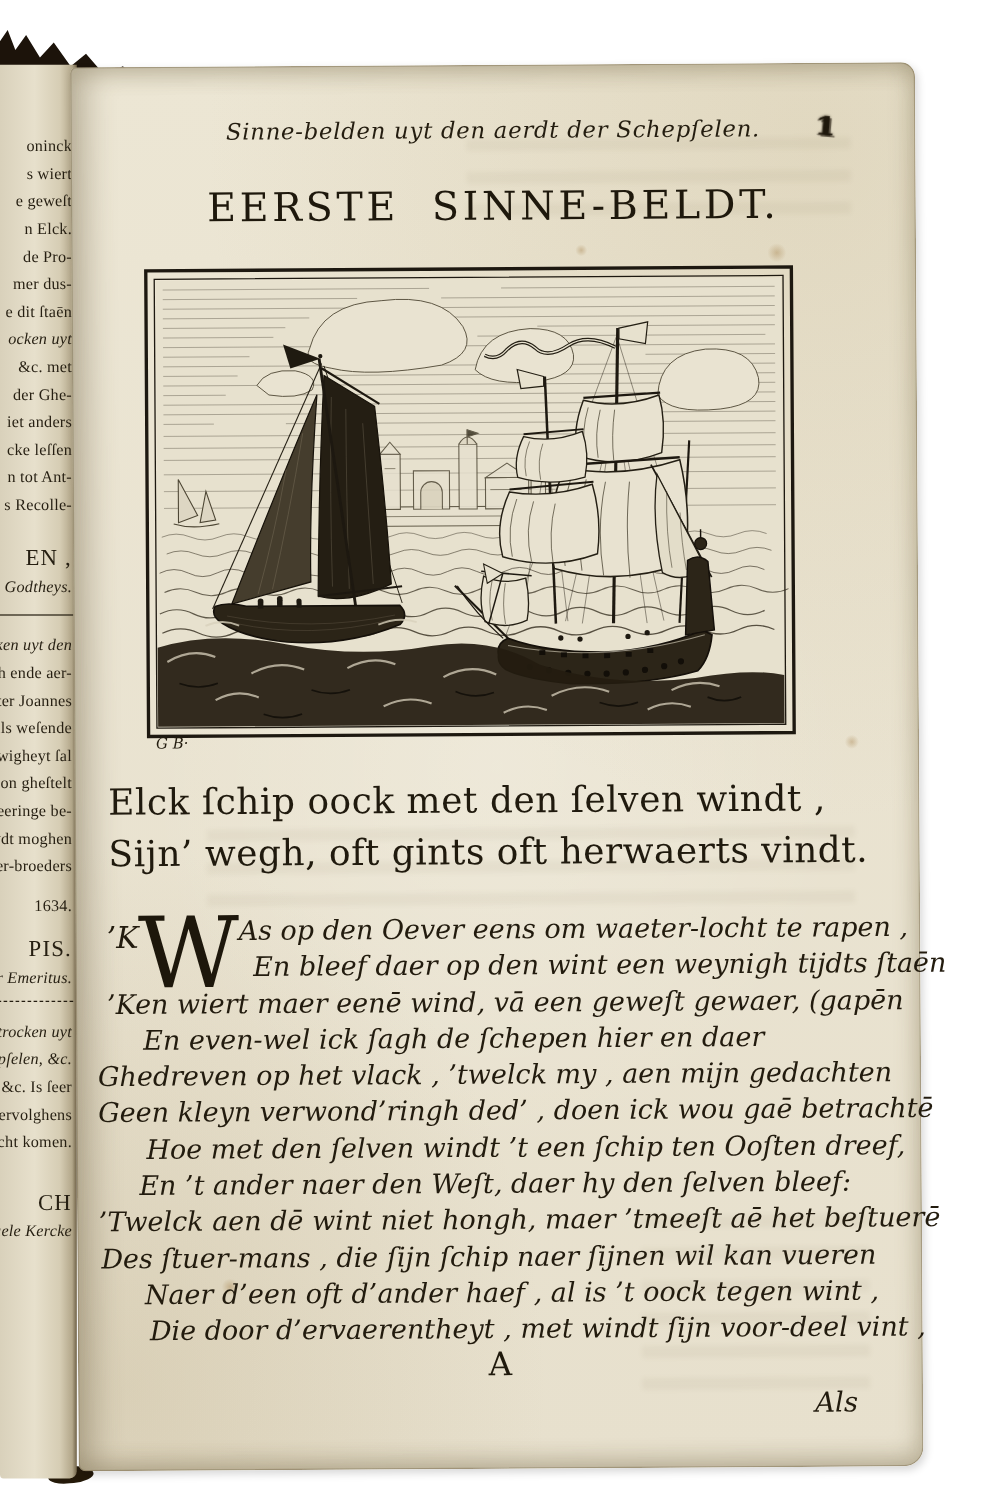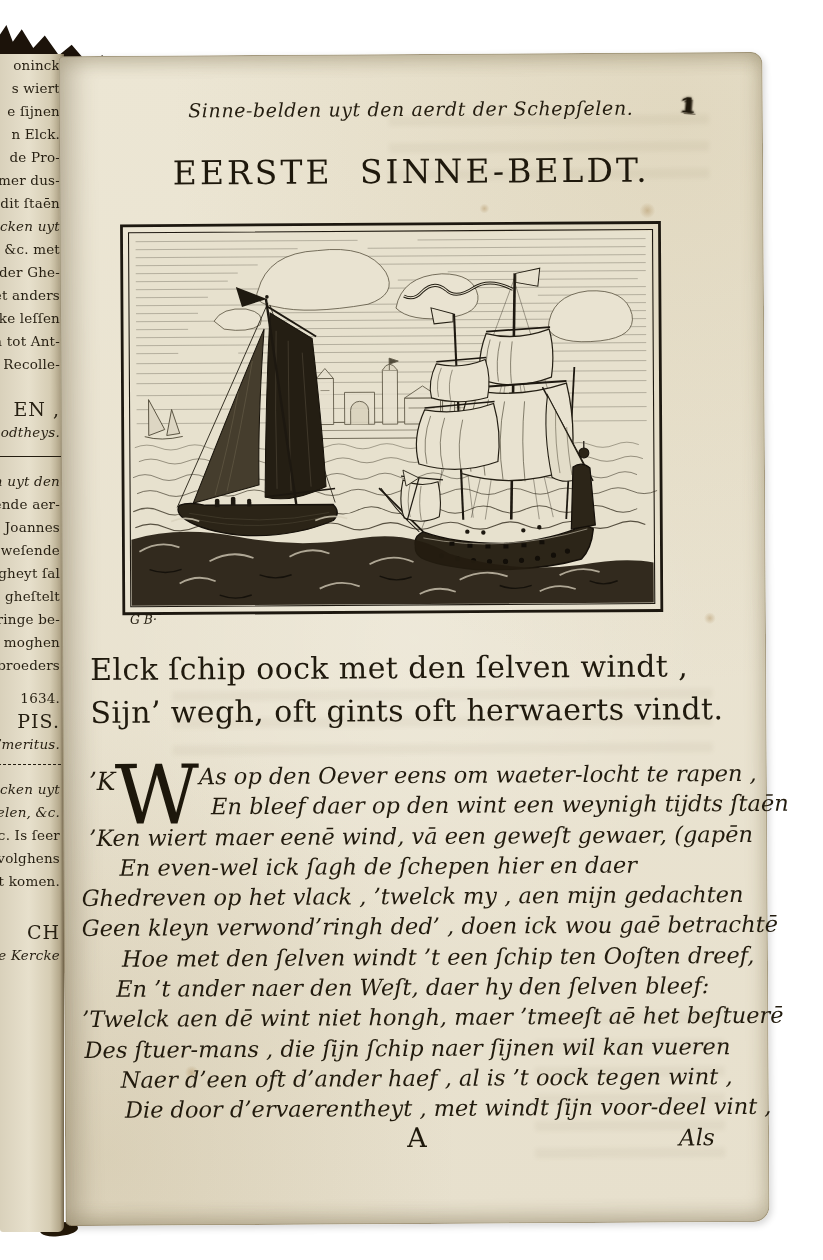--- a/index.html
+++ b/index.html
@@ -12,21 +12,21 @@
     clip-path:polygon(0 100%,0 20%,5% 2%,10% 34%,17% 10%,26% 46%,35% 22%,46% 60%,56% 40%,68% 74%,80% 60%,92% 86%,100% 74%,100% 100%);}
   .spine-cap2{position:absolute;left:84px;top:56px;width:70px;height:16px;background:#55483366;
     clip-path:polygon(0 40%,20% 0,45% 60%,70% 20%,100% 70%,100% 100%,0 100%);}
   .spine-nub{position:absolute;left:40px;top:1222px;width:38px;height:14px;background:#241909;
     border-radius:40% 60% 50% 50%;transform:rotate(-6deg);}
 
   
   .strip{position:absolute;left:0;top:54px;width:64px;height:1178px;overflow:hidden;
     background:linear-gradient(90deg,#d9d1bb,#e7e0cc 45%,#d6cdb4 78%,#b3a78a 94%,#73654a);
     border-radius:0 0 6px 3px;}
-  .strip-col{position:relative;font-size:13.5px;line-height:23px;color:#261f12;}
+  .strip-col{position:relative;padding-top:56px;font-size:13.5px;line-height:23px;color:#261f12;font-family:Liberation Serif, serif;}
   .frag{position:relative;height:23px;}
   .frag .frag-t{position:absolute;right:4px;white-space:nowrap;letter-spacing:.2px;}
   .frag.it .frag-t{font-style:italic;}
   .frag.big .frag-t{font-size:19px;letter-spacing:1px;}
   .frag.rule{height:10px;}
   .frag.rule::after{content:"";position:absolute;left:-12px;right:3px;top:4px;border-top:1.7px solid #241d10;}
   .frag.rule.dashed::after{border-top-style:dashed;}
 
   
   .page{position:absolute;left:62px;top:54px;width:704px;height:1170px;
@@ -71,41 +71,41 @@
     font-style:italic;font-size:22.5px;line-height:30.3px;color:#221b0e;}
   .poem-prefix{position:absolute;left:8px;top:5px;font-size:25px;}
   .dropcap{position:absolute;left:34px;top:-6px;font-style:normal;font-size:82px;line-height:80px;color:#1d170b;}
   .pl{white-space:nowrap;}
   .pl0{padding-left:118px;} .pl1{padding-left:130px;} .pl2{padding-left:8px;}
   .pl3{padding-left:38px;}  .pl4{padding-left:0;}    .pl5{padding-left:0;}
   .pl6{padding-left:40px;}  .pl7{padding-left:34px;} .pl8{padding-left:0;}
   .pl9{padding-left:2px;}   .pl10{padding-left:38px;}.pl11{padding-left:42px;}
 
   .signature{position:absolute;left:0;top:1068px;width:100%;text-align:center;font-size:27px;color:#1f190c;}
-  .catchword{position:absolute;left:614px;top:1072px;font-style:italic;font-size:23px;color:#221b0e;}
+  .catchword{position:absolute;left:614px;top:1104px;font-style:italic;font-size:23px;color:#221b0e;}
 </style>
 </head>
 <body>
 
 <div class="photo">
 
   <div class="spine-cap"></div>
   <div class="spine-cap2"></div>
   <div class="spine-nub"></div>
 
   <div class="strip">
     <div class="strip-col">
         <div class="frag">
           <span class="frag-t">oninck</span>
         </div>
         <div class="frag">
           <span class="frag-t">s wiert</span>
         </div>
         <div class="frag">
-          <span class="frag-t">e ſijnen</span>
+          <span class="frag-t">e geweſt</span>
         </div>
         <div class="frag">
           <span class="frag-t">n Elck.</span>
         </div>
         <div class="frag">
           <span class="frag-t">de Pro-</span>
         </div>
         <div class="frag">
           <span class="frag-t">mer dus-</span>
         </div>
@@ -165,21 +165,21 @@
         </div>
         <div class="frag">
           <span class="frag-t">ydt moghen</span>
         </div>
         <div class="frag">
           <span class="frag-t">der-broeders</span>
         </div>
         <div class="frag" style="margin-top: 10px; text-align: center;">
           <span class="frag-t">1634.</span>
         </div>
-        <div class="frag big" style="">
+        <div class="frag big" style="margin-top: 14px;">
           <span class="frag-t">PIS.</span>
         </div>
         <div class="frag it">
           <span class="frag-t">ctor Emeritus.</span>
         </div>
         <div class="frag rule dashed" style="margin-top: 4px;">
           <span class="frag-t"></span>
         </div>
         <div class="frag it" style="margin-top: 8px;">
           <span class="frag-t">getrocken uyt</span>

